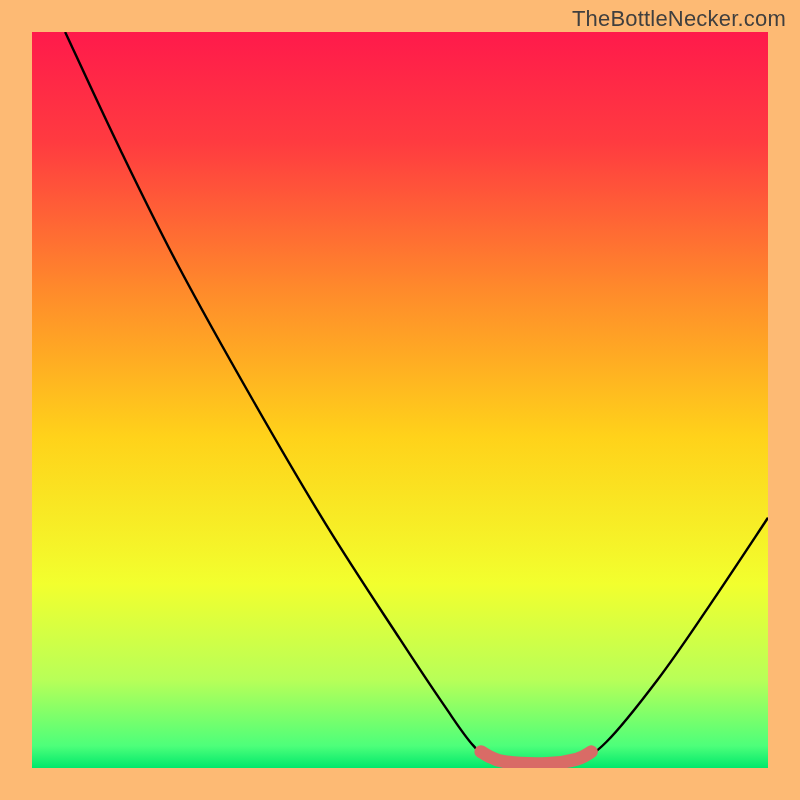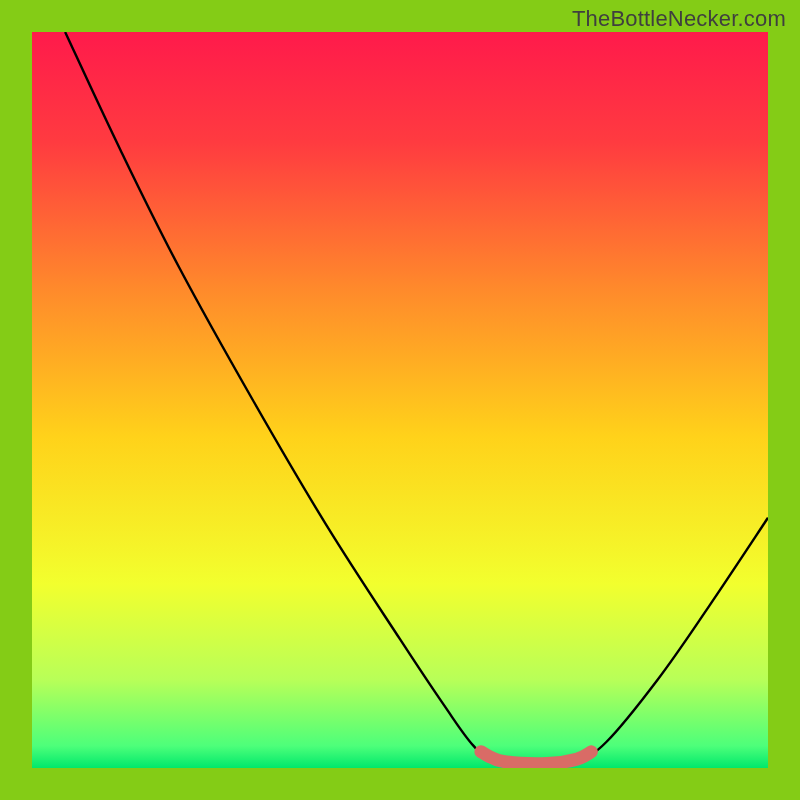--- a/index.html
+++ b/index.html
@@ -1,21 +1,21 @@
 <!DOCTYPE html>
 <html><head>
 <meta charset="utf-8">
 <style>
   * { margin: 0; padding: 0; box-sizing: border-box; }
   html, body { width: 800px; height: 800px; overflow: hidden; background: #000; }
   .frame {
     position: relative;
     width: 800px;
     height: 800px;
-    background: #84cc16;
+    background: #fdba74;
   }
   .watermark {
     position: absolute;
     top: 6px;
     right: 14px;
     font-family: Arial, Helvetica, sans-serif;
     font-size: 22px;
     color: #3f3f3f;
     font-weight: 500;
     letter-spacing: 0.2px;

